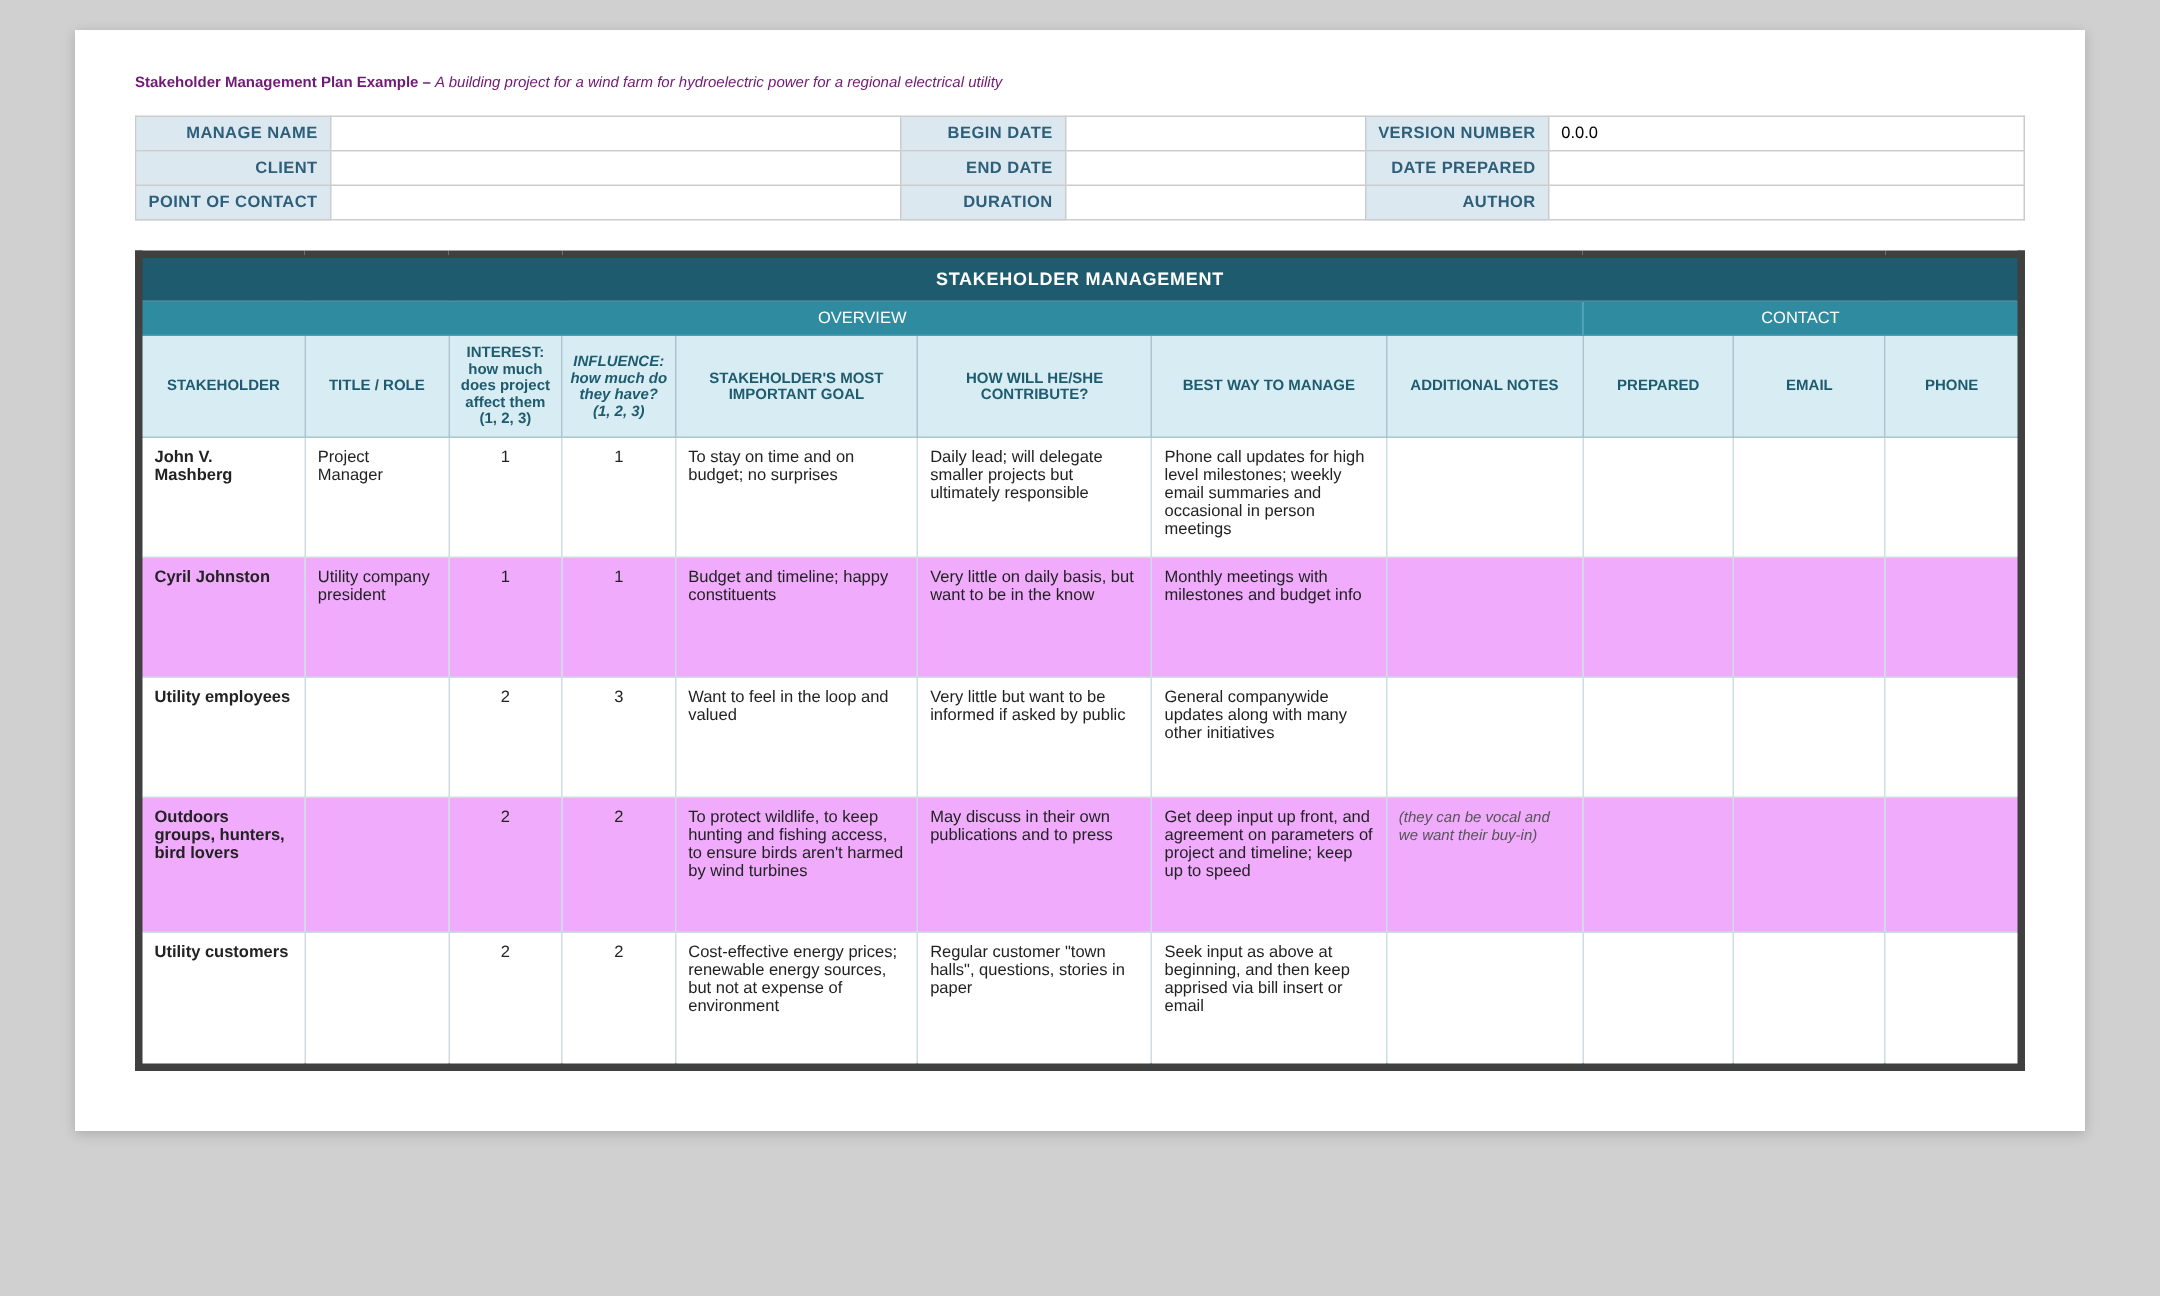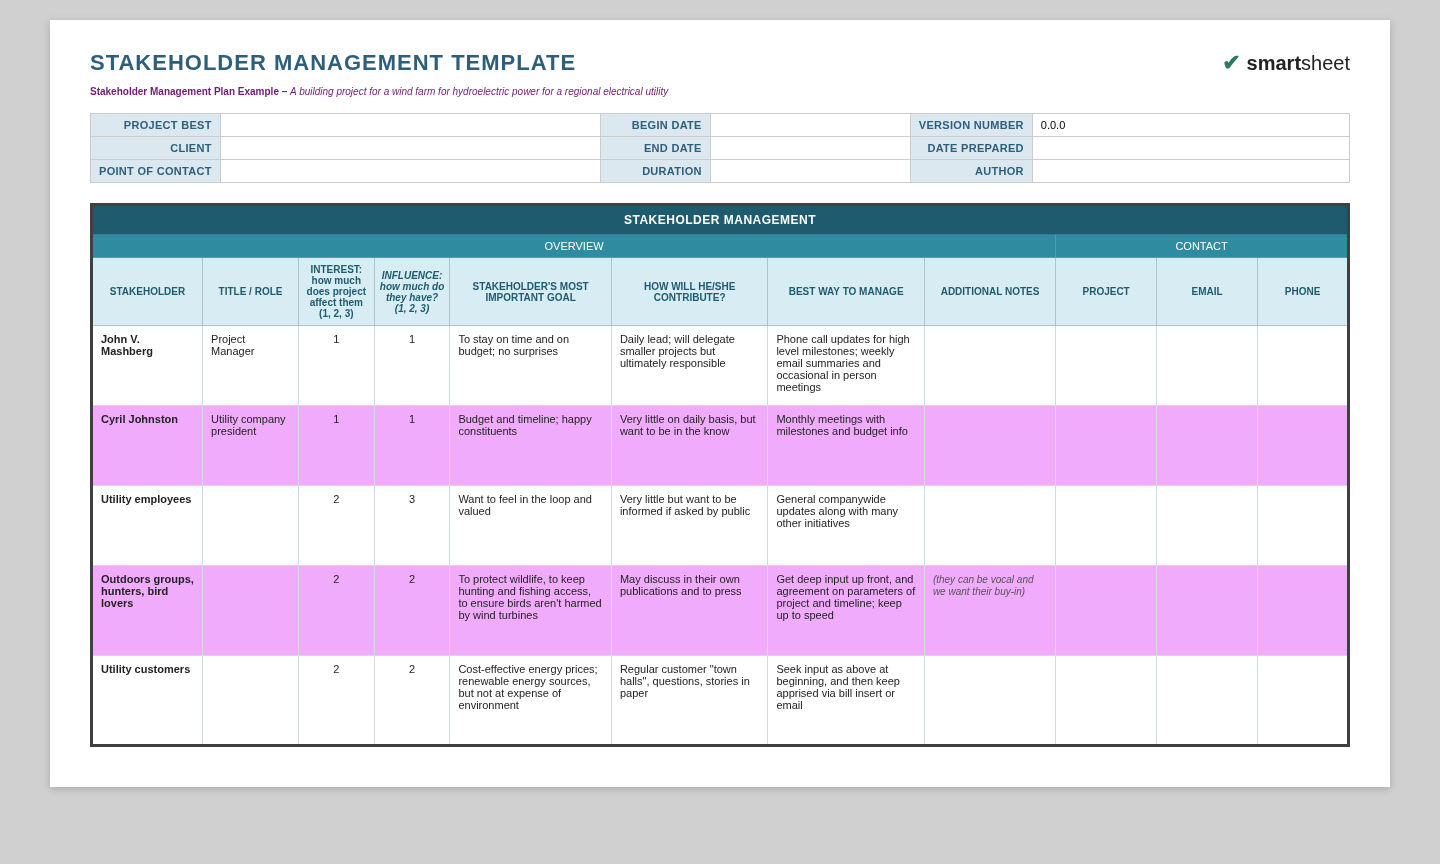--- a/index.html
+++ b/index.html
@@ -87,21 +87,21 @@
     }
     .info-value {
       background: #fff;
       min-width: 200px;
     }
 
     
     .main-table {
       width: 100%;
       border-collapse: collapse;
-      border: 3px solid #404040;
+      border: 5px solid #404040;
     }
     .header-row-top {
       background: #1e5b6e;
       color: #fff;
       text-align: center;
       font-weight: bold;
       font-size: 12px;
       letter-spacing: 0.5px;
     }
     .header-row-top td {
@@ -148,38 +148,29 @@
       font-size: 10px;
     }
     .row-light { background: #fff; }
     .row-alt { background: #f0abfc; }
   </style>
 </head>
 <body>
 
 <div class="page">
 
-  <div class="page-header">
-    <div class="page-title">STAKEHOLDER MANAGEMENT TEMPLATE</div>
-    <div class="logo-area">
-      <span class="logo-check">✔</span>
-      <span class="logo-text">
-        <strong>smart</strong><span>sheet</span>
-      </span>
-    </div>
-  </div>
 
   <div class="subtitle">
     <span>Stakeholder Management Plan Example – </span><em>A building project for a wind farm for hydroelectric power for a regional electrical utility</em>
   </div>
 
   <table class="project-info-table">
     <tbody>
       <tr>
-        <td class="info-label">PROJECT BEST</td>
+        <td class="info-label">MANAGE NAME</td>
         <td class="info-value" style="width:380px;"></td>
         <td class="info-label">BEGIN DATE</td>
         <td class="info-value" style="width:150px;"></td>
         <td class="info-label">VERSION NUMBER</td>
         <td class="info-value">0.0.0</td>
       </tr>
       <tr>
         <td class="info-label">CLIENT</td>
         <td class="info-value"></td>
         <td class="info-label">END DATE</td>
@@ -212,21 +203,21 @@
 
       <tr class="col-headers">
         <td style="width:110px;">STAKEHOLDER</td>
         <td style="width:95px;">TITLE / ROLE</td>
         <td style="width:75px;">INTEREST: how much does project affect them (1, 2, 3)</td>
         <td style="width:75px;font-style:italic;">INFLUENCE: how much do they have? (1, 2, 3)</td>
         <td style="width:160px;">STAKEHOLDER'S MOST IMPORTANT GOAL</td>
         <td style="width:155px;">HOW WILL HE/SHE CONTRIBUTE?</td>
         <td style="width:155px;">BEST WAY TO MANAGE</td>
         <td style="width:130px;">ADDITIONAL NOTES</td>
-        <td style="width:100px;">PROJECT</td>
+        <td style="width:100px;">PREPARED</td>
         <td style="width:100px;">EMAIL</td>
         <td style="width:90px;">PHONE</td>
       </tr>
     </thead>
     <tbody>
 
       <tr class="data-row row-light" style="height:80px;">
         <td class="bold-cell">John V. Mashberg</td>
         <td>Project Manager</td>
         <td class="center-cell">1</td>

